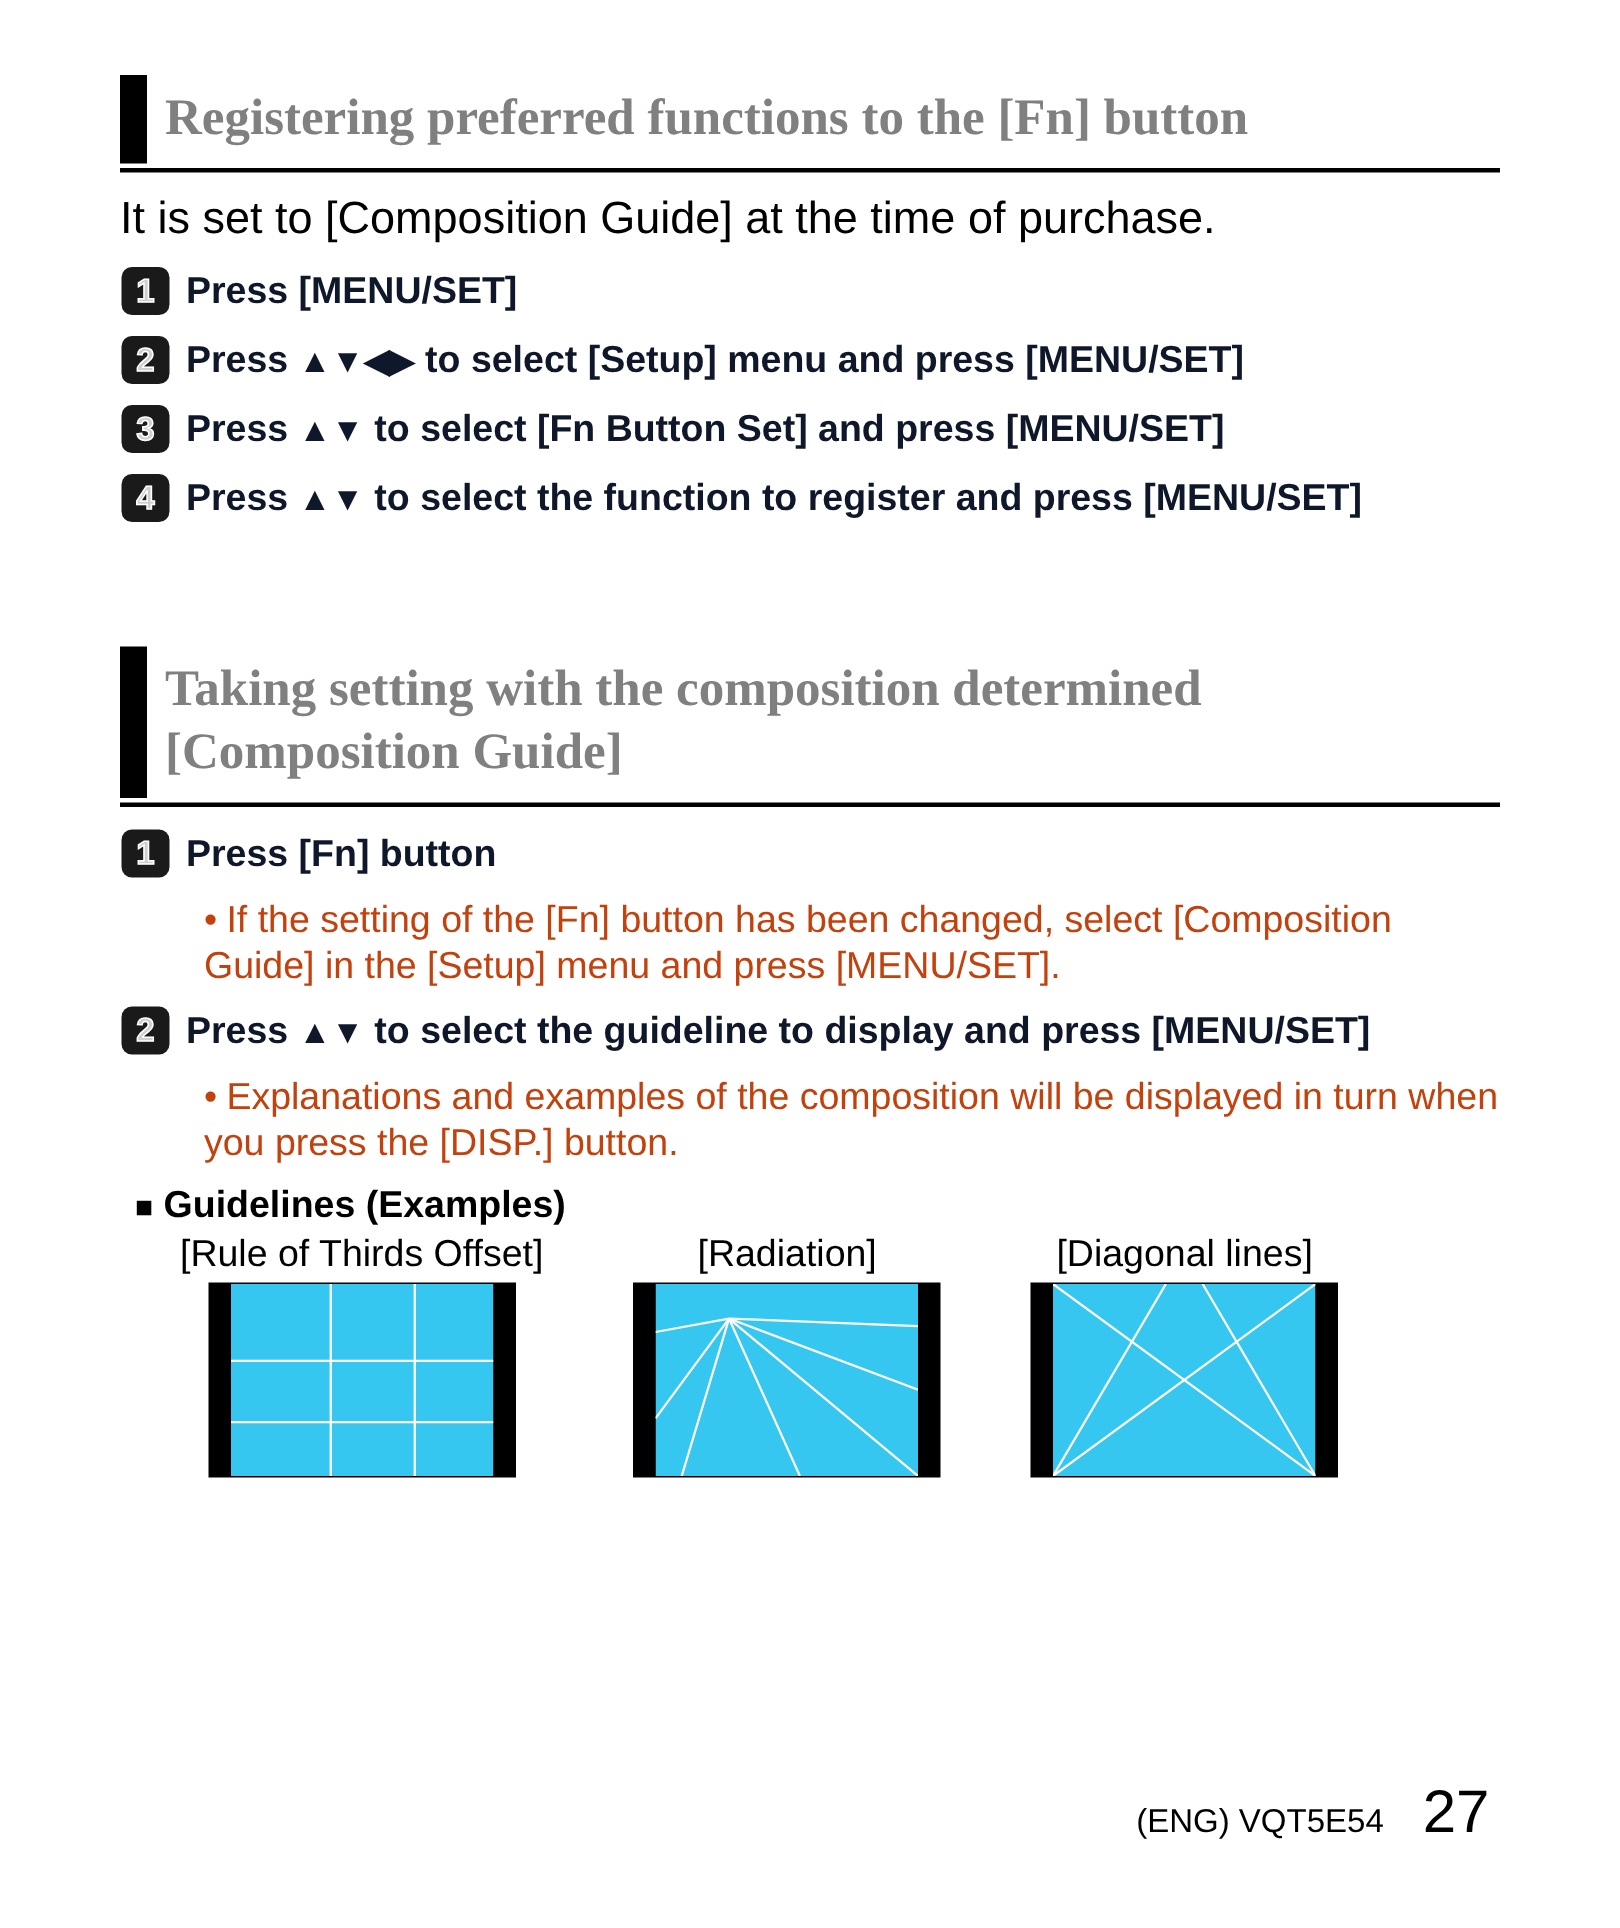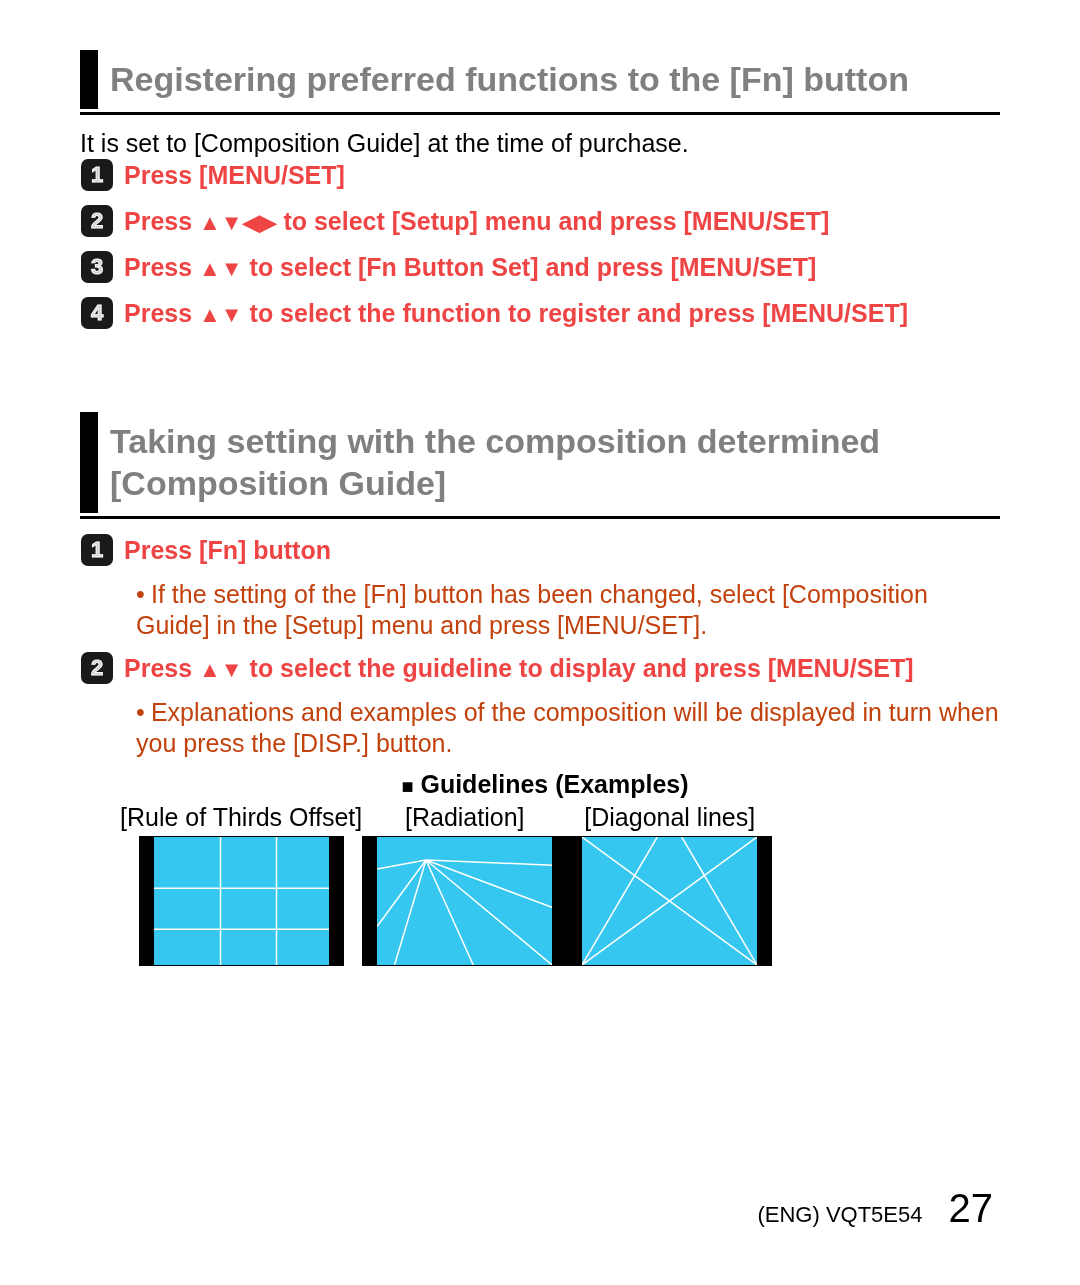--- a/index.html
+++ b/index.html
@@ -11,57 +11,59 @@
     position: relative;
     color: #000;
   }
   .page {
     padding: 50px 80px 40px 80px;
   }
   .heading-block {
     display: flex;
     align-items: stretch;
     margin-bottom: 3px;
+    font-family: Liberation Serif, serif;
   }
   .heading-bar {
     width: 18px;
     background: #000;
     flex-shrink: 0;
   }
   .heading-text {
     font-size: 34px;
     font-weight: bold;
     color: #808080;
     padding: 8px 0 8px 12px;
     line-height: 1.25;
   }
   .heading-hr {
     height: 3px;
     background: #000;
     margin-bottom: 14px;
   }
   .intro {
-    font-size: 25px;
+    font-size: 30px;
+    margin-bottom: 14px;
     color: #000;
   }
   .step {
     display: flex;
     align-items: flex-start;
     margin-bottom: 12px;
   }
   .step-badge {
     width: 34px;
     height: 34px;
     flex-shrink: 0;
     margin-right: 10px;
   }
   .step-text {
     font-size: 25px;
     font-weight: bold;
-    color: #ef4444;
+    color: #0f172a;
     line-height: 1.3;
     padding-top: 1px;
   }
   .sub-bullet {
     margin-left: 56px;
     font-size: 25px;
     line-height: 1.25;
     margin-bottom: 10px;
     color: #c2410c;
   }
@@ -75,25 +77,25 @@
     vertical-align: middle;
     line-height: 1;
   }
   .section-gap { height: 70px; }
   .guidelines-head {
     font-size: 25px;
     font-weight: bold;
     margin-left: 10px;
     margin-top: 4px;
     margin-bottom: 4px;
-    text-align: center;
   }
   .sq { font-size: 20px; }
   .examples-row {
     display: flex;
+    gap: 60px;
     margin-left: 40px;
   }
   .example {
     display: flex;
     flex-direction: column;
     align-items: center;
   }
   .example-label {
     font-size: 25px;
     margin-bottom: 4px;

